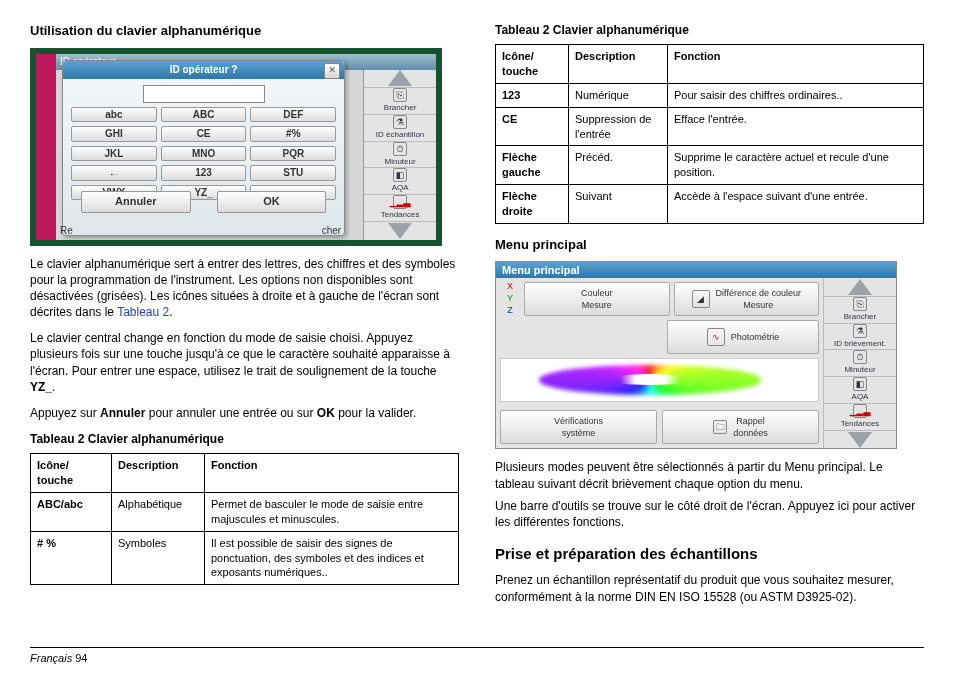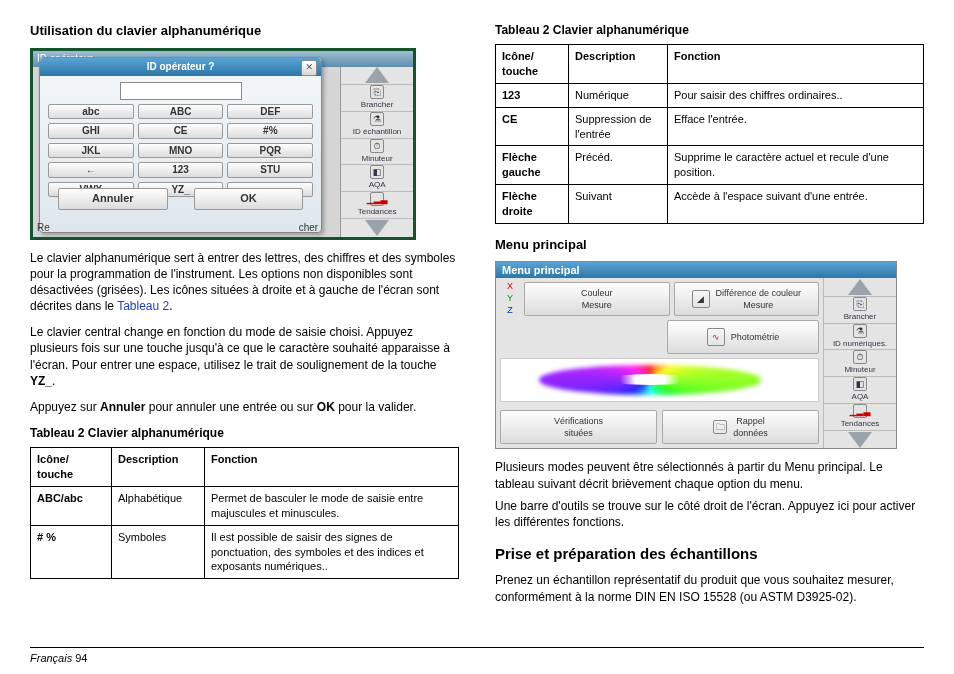--- a/index.html
+++ b/index.html
@@ -75,23 +75,24 @@
     position: absolute;
     left: 30px;
     bottom: 8px;
     font-size: 11px;
   }
   .footer .lang { font-style: italic; }
 
   
   .kb-wrap {
     width: 380px;
-    border: 3px solid #14532d;
-    background: #b91c1c;
+    border: 6px solid #14532d;
+    background: #be185d;
     margin-bottom: 10px;
+    padding-left: 20px;
   }
   .kb-head {
     display: flex;
     align-items: center;
     font-size: 10px;
     height: 16px;
     background: linear-gradient(#9fbfd2, #5f8fad);
     color: #fff;
     padding-left: 4px;
     position: relative;
@@ -474,39 +475,39 @@
                   <span class="ico" style="width:18px;height:18px;color:#c06">∿</span>
                   <span>Photométrie</span>
                 </div>
             </div>
             <div class="mm-color-canvas">
               <div class="mm-color-blob"></div>
               <div class="mm-color-white"></div>
             </div>
             <div class="mm-botrow">
               <div class="mm-cell">
-                  <span><span>Vérifications</span><br><span>situées</span></span>
+                  <span><span>Vérifications</span><br><span>système</span></span>
                 </div>
               <div class="mm-cell">
                   <span class="ico">🗀</span>
                   <span><span>Rappel</span><br><span>données</span></span>
                 </div>
             </div>
           </div>
           <div class="mm-right">
             <div class="sidebar-btn">
                 <div class="tri-up"></div>
               </div>
             <div class="sidebar-btn">
                 <span class="ico">⎘</span>
                 <span>Brancher</span>
               </div>
             <div class="sidebar-btn">
                 <span class="ico">⚗</span>
-                <span>ID numériques.</span>
+                <span>ID brièvement.</span>
               </div>
             <div class="sidebar-btn">
                 <span class="ico">⏱</span>
                 <span>Minuteur</span>
               </div>
             <div class="sidebar-btn">
                 <span class="ico">◧</span>
                 <span>AQA</span>
               </div>
             <div class="sidebar-btn">

